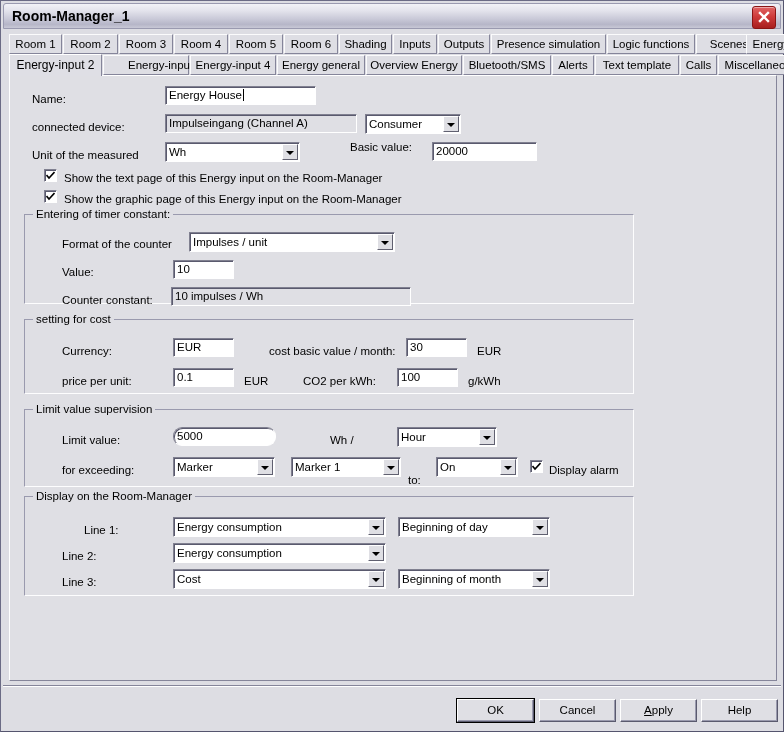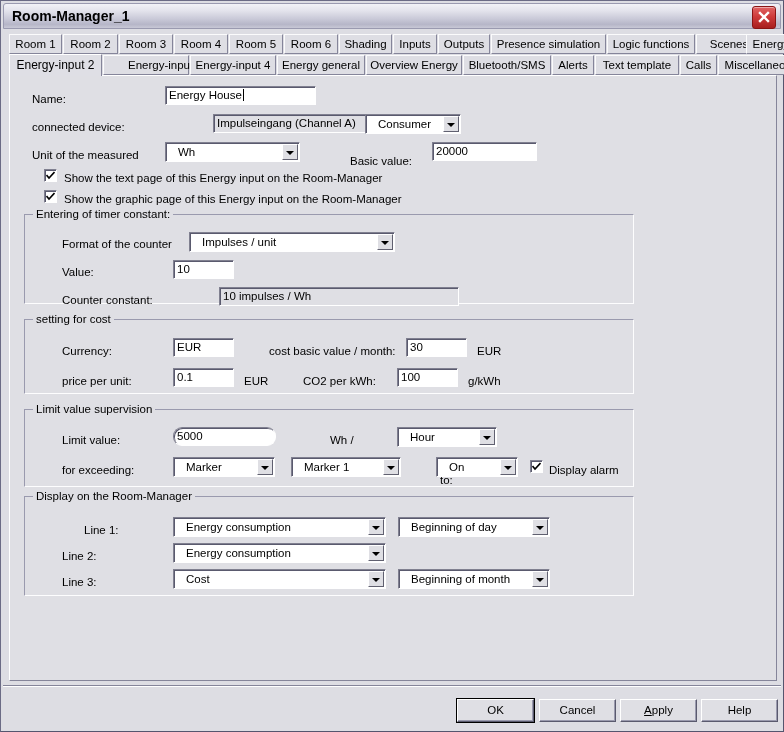--- a/index.html
+++ b/index.html
@@ -124,41 +124,41 @@
     box-shadow: inset 1px 1px 0 #5a5a6e;
     font-family: "Liberation Sans", sans-serif;
     font-size: 11.5px;
     color: #000;
     padding: 0 0 0 3px;
     line-height: 17px;
     height: 19px;
     white-space: nowrap;
     overflow: hidden;
   }
-  .txt.readonly { background: #dfdfe4; margin-left: 48px; }
+  .txt.readonly { background: #dfdfe4; }
   .txt.focused::after {
     content: "";
     display: inline-block;
     width: 1px; height: 12px;
     background: #000;
     vertical-align: -2px;
     margin-left: 1px;
   }
   .combo {
     position: absolute;
     box-sizing: border-box;
     height: 20px;
     background: #ffffff;
     border: 1px solid #808090;
     border-right-color: #ffffff;
     border-bottom-color: #ffffff;
     box-shadow: inset 1px 1px 0 #5a5a6e;
     font-size: 11.5px;
     line-height: 18px;
-    padding-left: 12px;
+    padding-left: 3px;
     white-space: nowrap;
     overflow: hidden;
     cursor: default;
   }
   .combo .arrowbtn {
     position: absolute;
     right: 1px; top: 1px;
     width: 16px; height: 16px;
     background: #dfdfe4;
     border: 1px solid #ffffff;
@@ -293,21 +293,21 @@
         </span>
     </div>
 
     <div class="lbl" style="left:22px; top:72px;">Unit of the measured</div>
     <div class="combo" style="left:155px; top:66px; width:135px;">
       <span>Wh</span>
       <span class="arrowbtn">
           <i></i>
         </span>
     </div>
-    <div class="lbl" style="left:340px; top:78px;">Basic value:</div>
+    <div class="lbl" style="left:340px; top:64px;">Basic value:</div>
     <div class="txt" style="left:422px; top:66px; width:105px;">20000</div>
 
     <div class="cb" style="left:34px; top:93px;">
       <svg width="9" height="9" viewBox="0 0 9 9">
         <path d="M0.5 4 L3 7 L8.5 1" stroke="#000" stroke-width="1.6" fill="none"></path>
       </svg>
     </div>
     <div class="lbl" style="left:54px; top:95px;">Show the text page of this Energy input on the Room-Manager</div>
 
     <div class="cb" style="left:34px; top:114px;">
@@ -371,21 +371,21 @@
         <span class="arrowbtn">
             <i></i>
           </span>
       </div>
       <div class="combo" style="left:266px; top:47px; width:110px;">
         <span>Marker 1</span>
         <span class="arrowbtn">
             <i></i>
           </span>
       </div>
-      <div class="lbl" style="left:383px; top:63px;margin-left:32px;">to:</div>
+      <div class="lbl" style="left:383px; top:63px;">to:</div>
       <div class="combo" style="left:411px; top:47px; width:82px;">
         <span>On</span>
         <span class="arrowbtn">
             <i></i>
           </span>
       </div>
       <div class="cb" style="left:505px; top:50px;">
         <svg width="9" height="9" viewBox="0 0 9 9">
           <path d="M0.5 4 L3 7 L8.5 1" stroke="#000" stroke-width="1.6" fill="none"></path>
         </svg>

